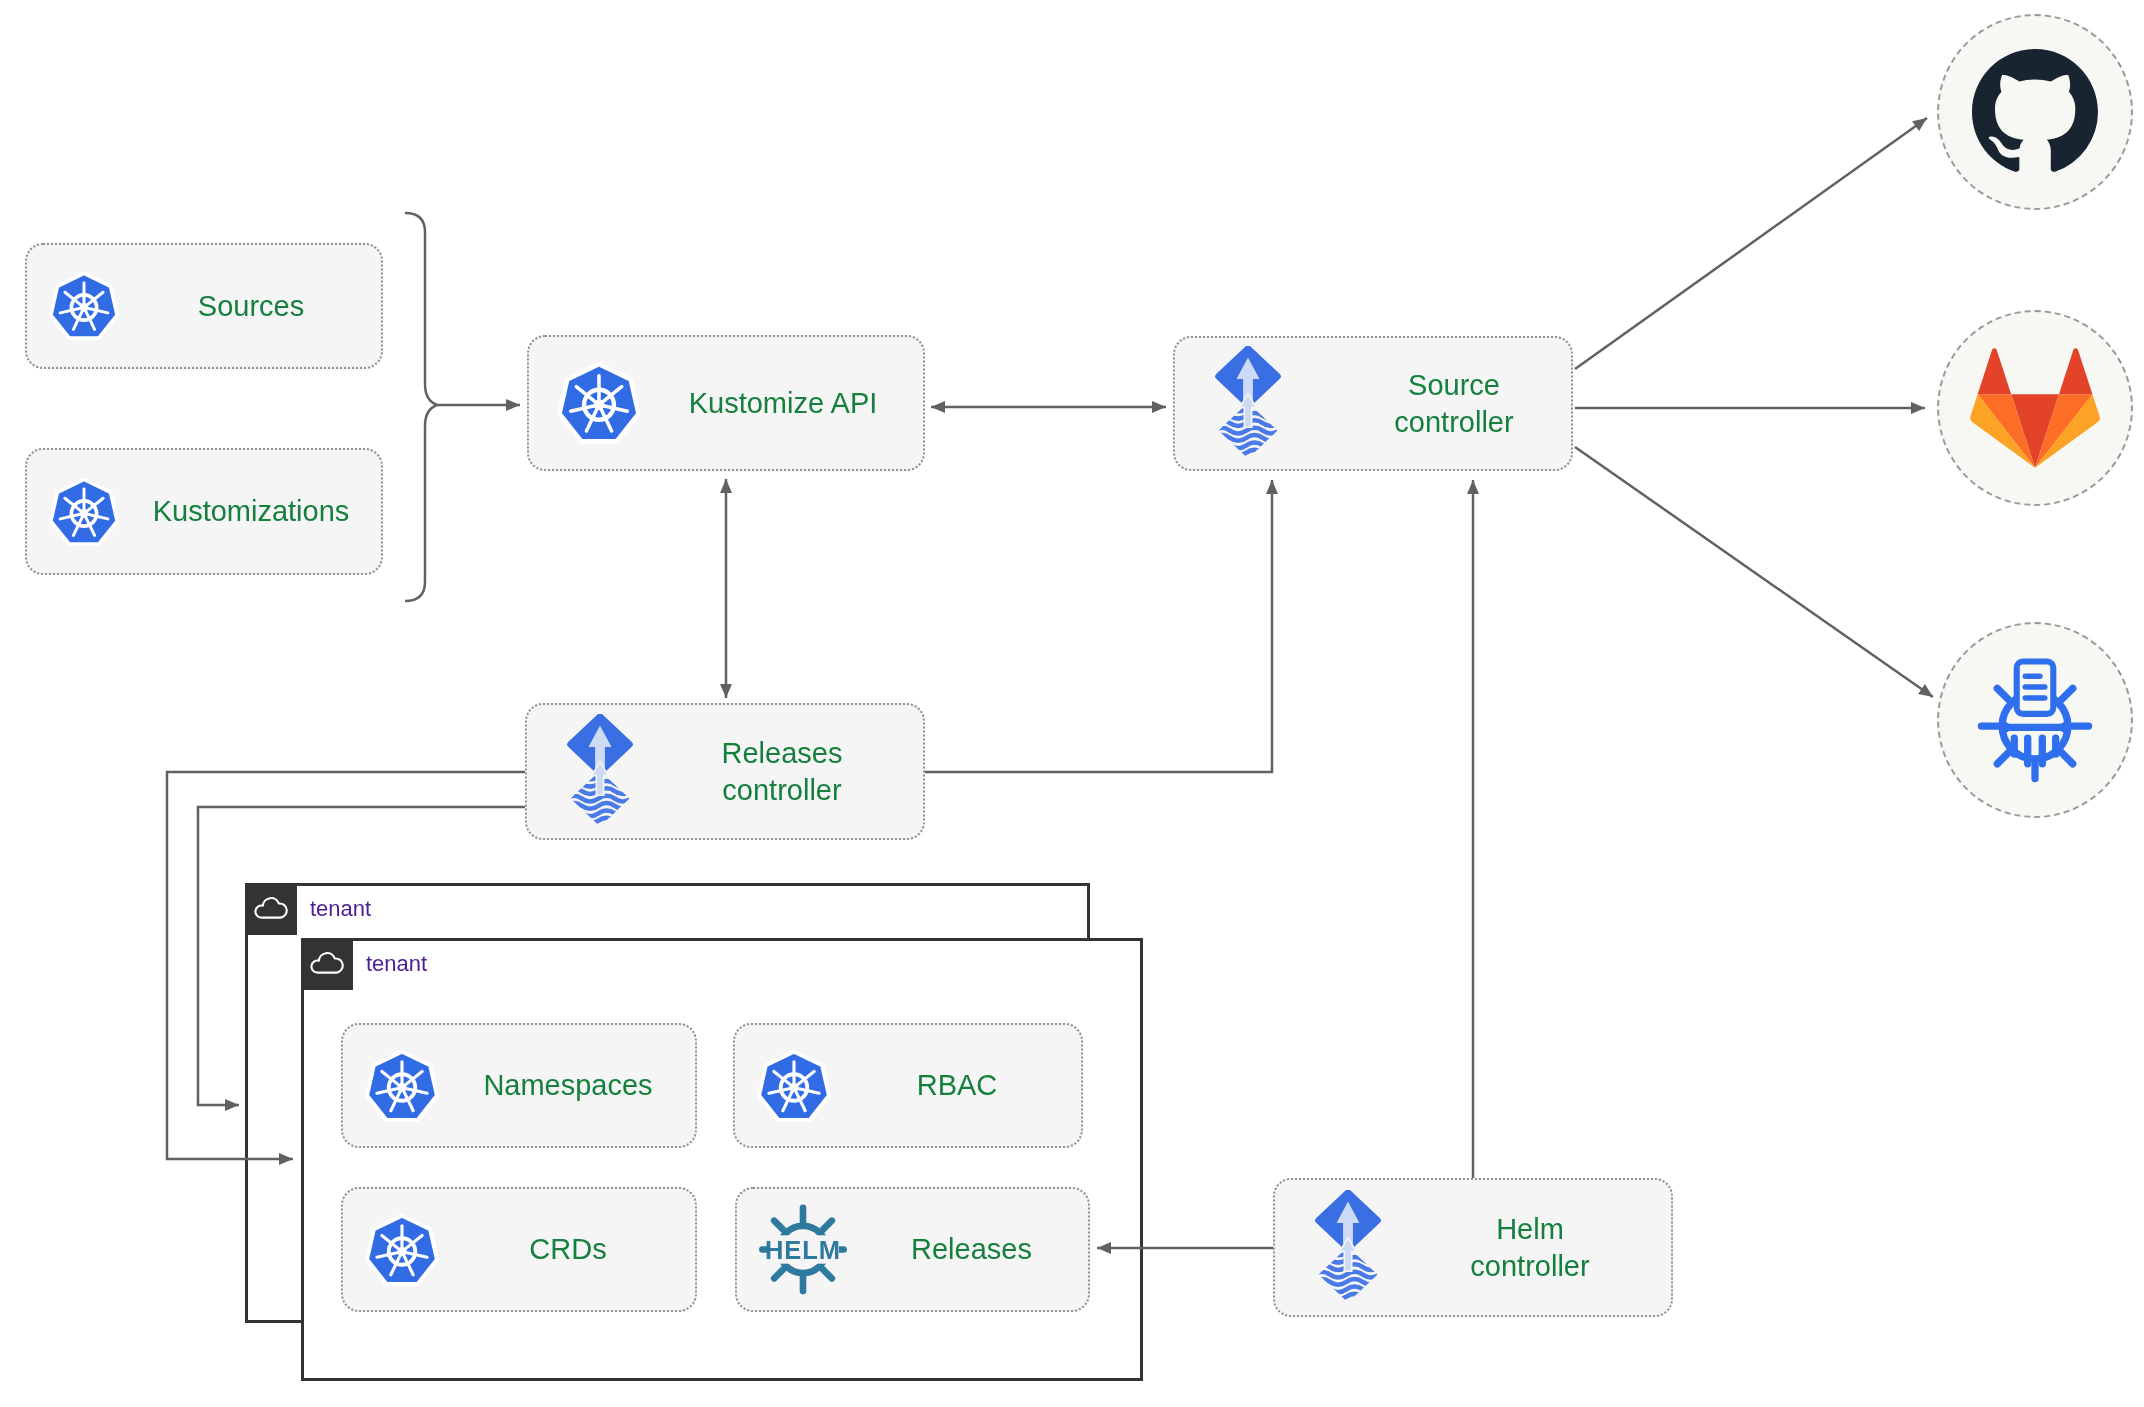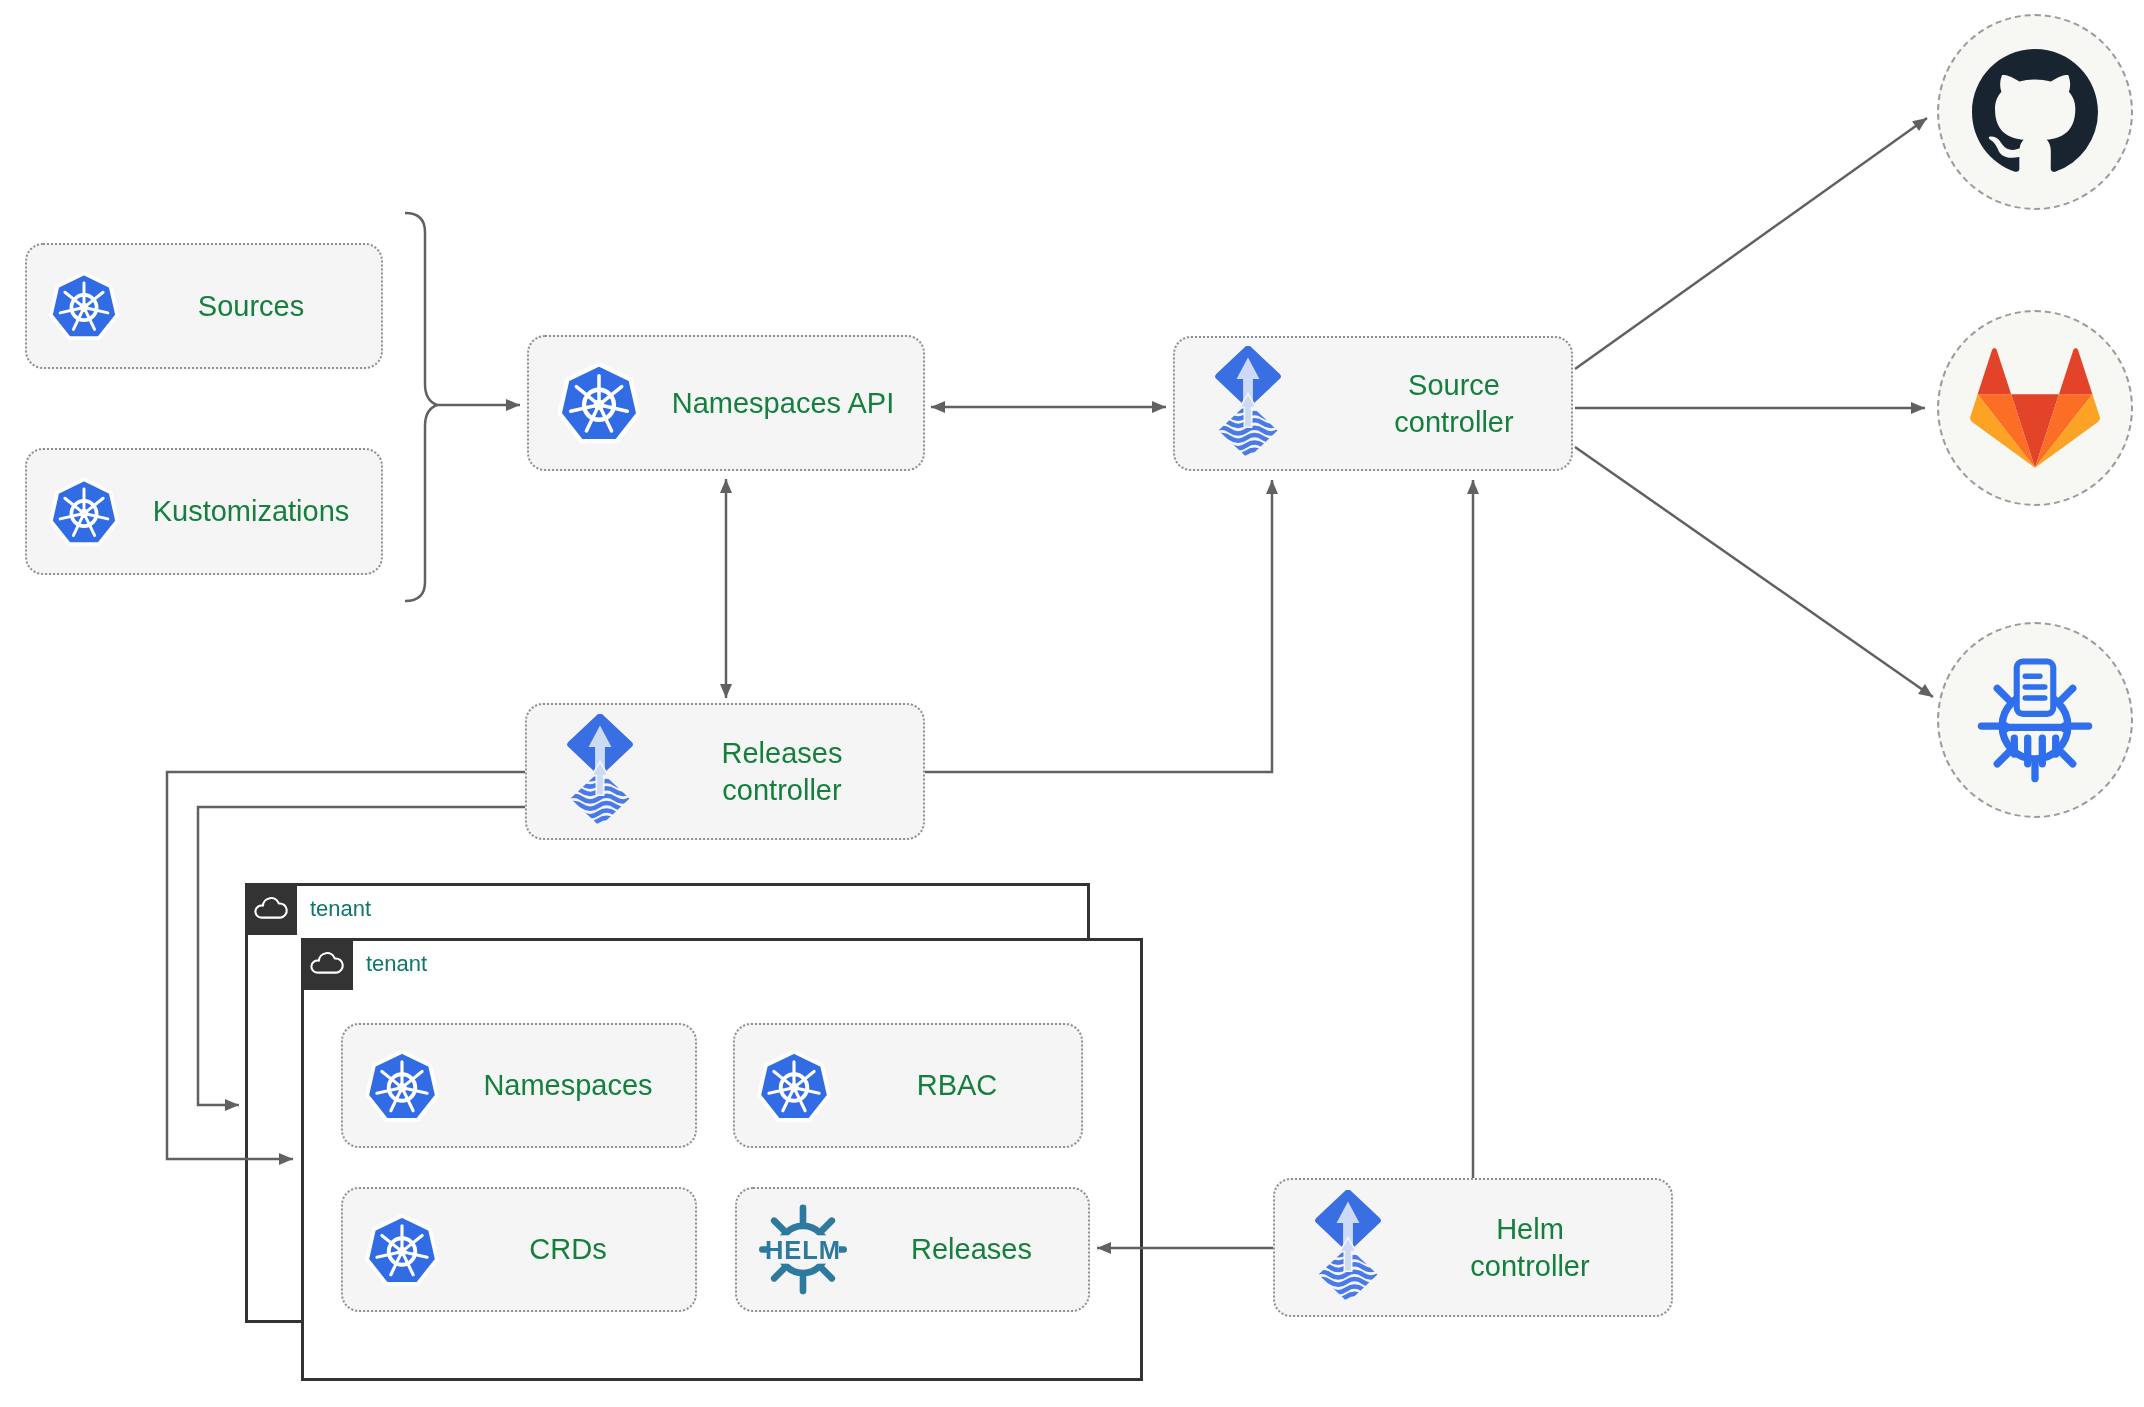--- a/index.html
+++ b/index.html
@@ -21,21 +21,21 @@
   .tenant-box{
     position:absolute;background:#ffffff;border:3px solid #333333;box-sizing:border-box;
   }
   .tenant-box.back{z-index:1;}
   .tenant-box.front{z-index:2;}
   .tenant-badge{
     position:absolute;left:-3px;top:-3px;width:52px;height:52px;background:#333333;
     display:flex;align-items:center;justify-content:center;
   }
   .tenant-label{
-    position:absolute;left:62px;top:-3px;height:52px;line-height:52px;font-size:22px;color:#0f766e;
+    position:absolute;left:62px;top:-3px;height:52px;line-height:52px;font-size:22px;color:#4c1d95;
   }
   
   .ext-circle{
     position:absolute;width:196px;height:196px;border-radius:50%;
     border:2px dashed #9a9a9a;background:#f7f7f4;box-sizing:border-box;
     display:flex;align-items:center;justify-content:center;z-index:4;
   }
   #connector-layer{position:absolute;left:0;top:0;z-index:3;pointer-events:none;}
   #symbol-defs{position:absolute;width:0;height:0;overflow:hidden;}
 </style>
@@ -197,21 +197,21 @@
     <svg class="node-icon" style="width:74px;height:74px;margin-left:20px;">
         <use href="#sym-k8s"></use>
       </svg>
     <div class="node-label">Kustomizations</div>
   </div>
 
   <div class="node" style="left:527px;top:335px;width:398px;height:136px;">
     <svg class="node-icon" style="width:88px;height:88px;margin-left:26px;">
         <use href="#sym-k8s"></use>
       </svg>
-    <div class="node-label">Namespaces API</div>
+    <div class="node-label">Kustomize API</div>
   </div>
 
   <div class="node" style="left:1173px;top:336px;width:400px;height:135px;gap:48px;">
     <svg class="node-icon" style="width:82px;height:115px;margin-left:32px;">
         <use href="#sym-flux"></use>
       </svg>
     <div class="node-label">Source
 controller</div>
   </div>
 

